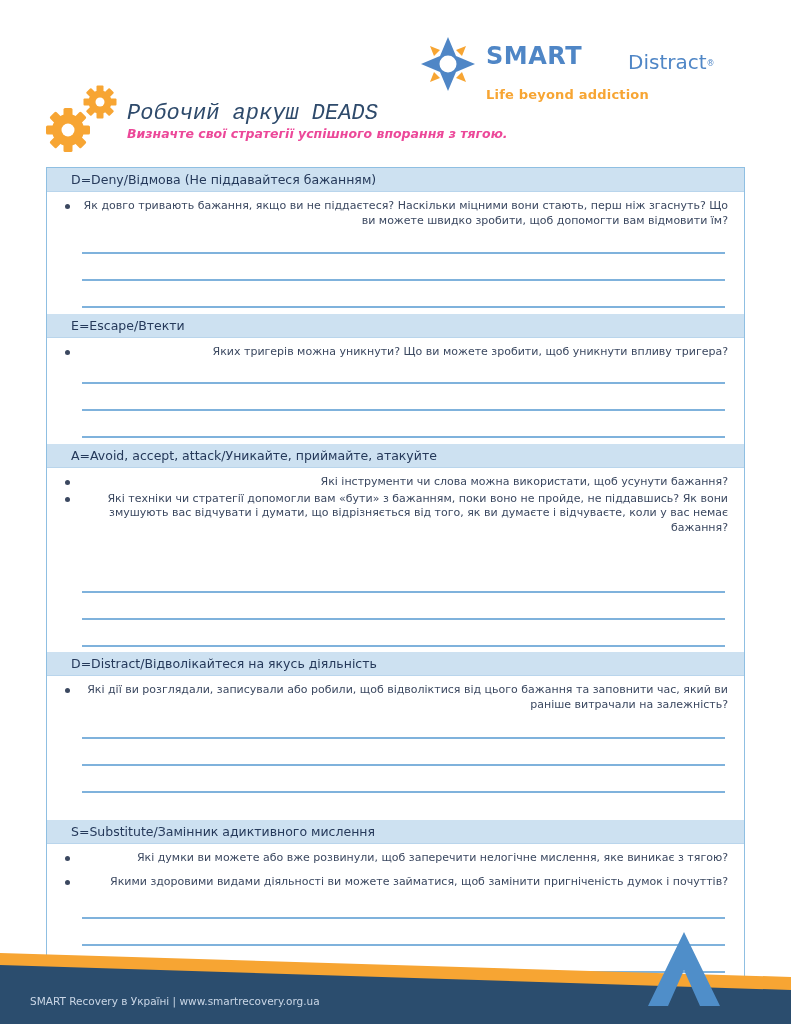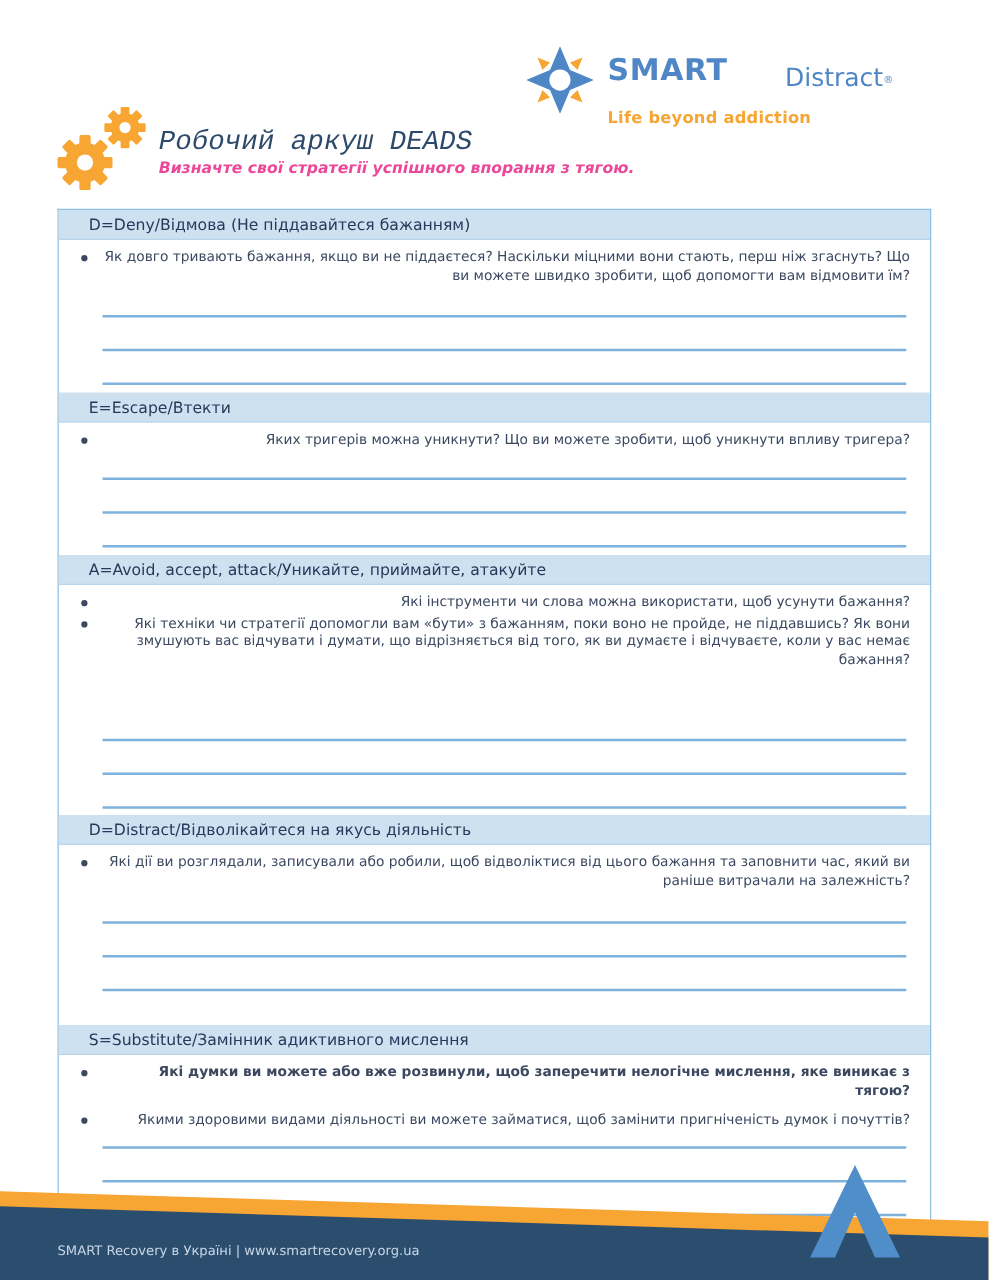--- a/index.html
+++ b/index.html
@@ -23,21 +23,21 @@
   .sheet { position: absolute; left: 46px; top: 167px; width: 699px; height: 820px; border: 1.5px solid #8fbfe2; border-bottom: none; }
   .section { position: absolute; left: 0; width: 100%; }
   .sec-head { height: 24px; background: #cde1f1; padding-left: 24px; line-height: 24px; font-family: "DejaVu Sans", sans-serif; font-size: 12.5px; color: #25395a; border-bottom: 1px solid #b9d5ec; }
   .bullets { list-style: none; padding-left: 34px; padding-right: 16px; margin-top: 7px; text-align: right; }
   .bullets li { position: relative; font-family: "DejaVu Sans", sans-serif; font-size: 11px; line-height: 14.5px; color: #3b4860; margin-bottom: 2px; }
   .bullets li::before { content: ""; position: absolute; left: -16px; top: 5px; width: 5px; height: 5px; border-radius: 50%; background: #3b4860; }
   .line { position: absolute; left: 35px; width: 643px; height: 2px; background: #7fb2dc; }
 
   
   .footer { position: absolute; left: 0; top: 950px; width: 791px; height: 74px; }
-  .footer-text { position: absolute; left: 46px; top: 995px; font-family: "DejaVu Sans", sans-serif; font-size: 10.5px; color: #c9d6e6; }
+  .footer-text { position: absolute; left: 30px; top: 995px; font-family: "DejaVu Sans", sans-serif; font-size: 10.5px; color: #c9d6e6; }
 </style>
 </head>
 <body>
 
 <div class="logo">
   <svg class="logo-mark" viewBox="0 0 56 56">
     <g fill="#f7a533">
       <polygon points="10,10 20,14 14,20"></polygon>
       <polygon points="46,10 42,20 36,14"></polygon>
       <polygon points="10,46 14,36 20,42"></polygon>
@@ -132,21 +132,21 @@
       <li>Які дії ви розглядали, записували або робили, щоб відволіктися від цього бажання та заповнити час, який ви раніше витрачали на залежність?</li>
     </ul>
     <div class="line" style="top:85px;"></div>
     <div class="line" style="top:112px;"></div>
     <div class="line" style="top:139px;"></div>
   </div>
 
   <div class="section" style="top:630px; height:190px;margin-top:22px;">
     <div class="sec-head">S=Substitute/Замінник адиктивного мислення</div>
     <ul class="bullets">
-      <li style="margin-bottom:9px;font-weight:bold;">Які думки ви можете або вже розвинули, щоб заперечити нелогічне мислення, яке виникає з тягою?</li>
+      <li style="margin-bottom:9px;">Які думки ви можете або вже розвинули, щоб заперечити нелогічне мислення, яке виникає з тягою?</li>
       <li>Якими здоровими видами діяльності ви можете займатися, щоб замінити пригніченість думок і почуттів?</li>
     </ul>
     <div class="line" style="top:97px;"></div>
     <div class="line" style="top:124px;"></div>
     <div class="line" style="top:151px;"></div>
   </div>
 </div>
 
 <svg class="footer" viewBox="0 0 791 74" preserveAspectRatio="none">
   <polygon points="0,3 791,27 791,74 0,74" fill="#f7a533"></polygon>

